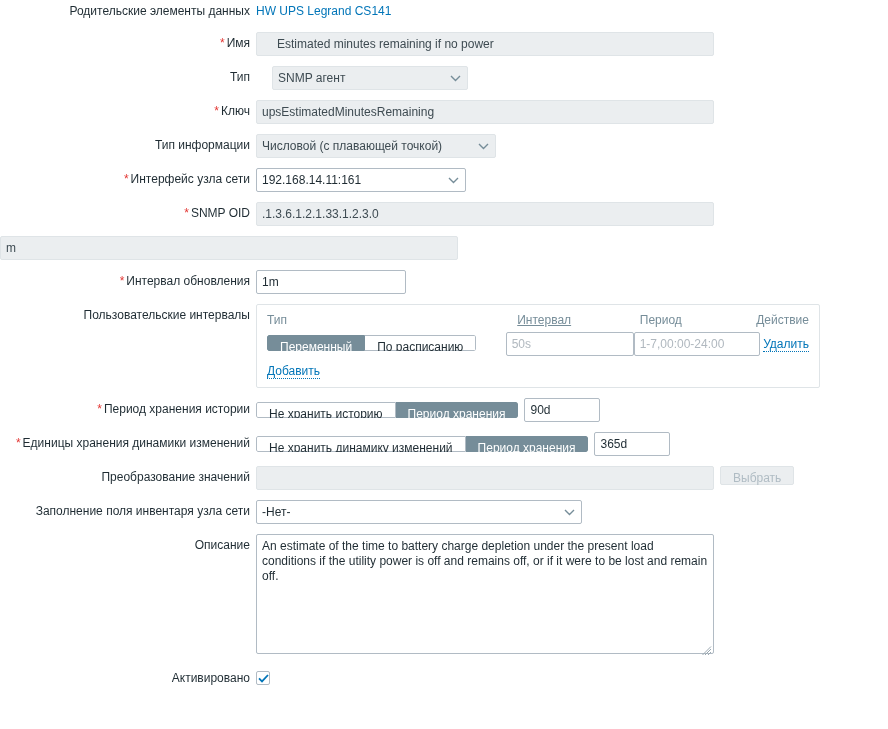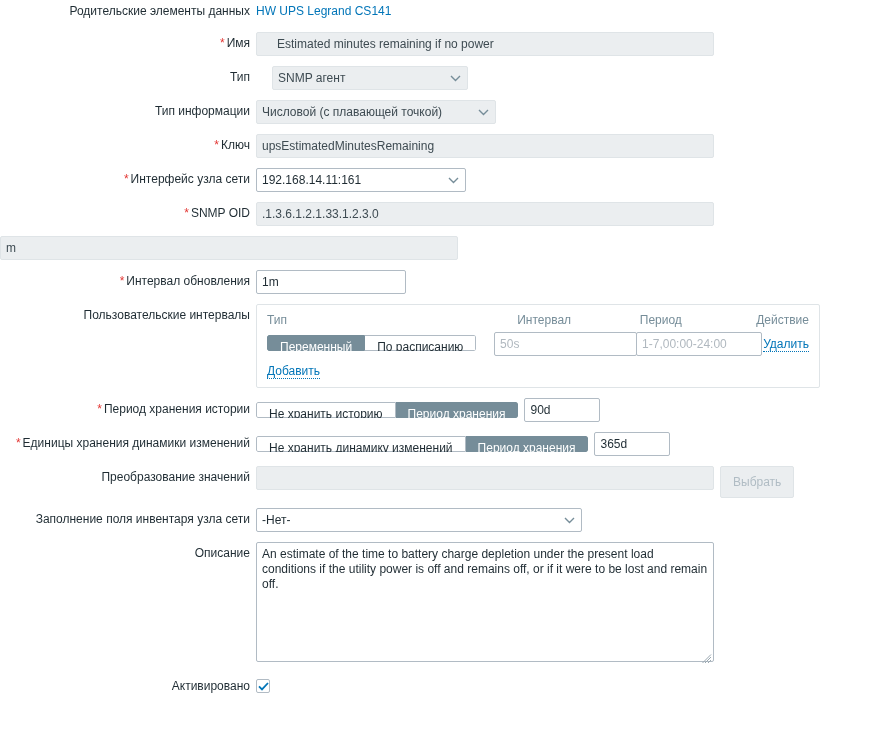--- a/index.html
+++ b/index.html
@@ -127,21 +127,21 @@
     color: #768d99;
     font-size: 12px;
     margin-bottom: 5px;
   }
   .ci-row {
     display: flex;
     align-items: center;
     margin-bottom: 6px;
   }
   .col-type   { width: 290px; }
-  .col-int    { width: 142px; }
+  .col-int    { width: 142px; text-decoration: underline; }
   .col-per    { width: 135px; }
   .col-act    { width: 60px; text-align: right; }
 
   .ci-head .col-act { text-align: left; }
 
   .toggle {
     display: inline-flex;
     border-radius: 2px;
     overflow: hidden;
   }
@@ -162,21 +162,21 @@
   .toggle .tgl:first-child { border-radius: 2px 0 0 2px; }
   .toggle .tgl:last-child  { border-radius: 0 2px 2px 0; }
   .toggle .tgl.on {
     background: #768d99;
     border-color: #768d99;
     color: #ffffff;
   }
 
   .ci-int {
     box-sizing: border-box;
-    width: 143px;
+    width: 128px;
     height: 24px;
   }
   .ci-per {
     box-sizing: border-box;
     width: 126px;
     height: 24px;
   }
 
   .link {
     color: #0275b8;
@@ -191,21 +191,21 @@
 
   
   .mix { display: flex; align-items: center; }
   .mix .inp { margin-left: 6px; }
   .w-hist { width: 76px; }
   .w-trend { width: 76px; }
 
   
   .btn {
     box-sizing: border-box;
-    height: 32px;
+    height: 19px;
     line-height: 22px;
     padding: 0 12px;
     font-size: 12px;
     font-family: inherit;
     border: 1px solid #b1bbc4;
     background: #ffffff;
     color: #0275b8;
     border-radius: 2px;
     cursor: pointer;
   }
@@ -298,40 +298,40 @@
           <svg width="11" height="7" viewBox="0 0 11 7">
               <path d="M1 1 L5.5 5.5 L10 1" fill="none" stroke="#768d99" stroke-width="1.4"></path>
             </svg>
         </span>
       </div>
     </div>
   </div>
 
   <div class="row">
     <div class="label">
+      <span class="req">*</span><span>Ключ</span>
+    </div>
+    <div class="field">
+      <input class="inp disabled w-key" type="text" readonly="" value="upsEstimatedMinutesRemaining" style="">
+    </div>
+  </div>
+
+  <div class="row">
+    <div class="label">
       <span>Тип информации</span>
     </div>
     <div class="field">
       <div class="sel disabled w-vtype">
         <span>Числовой (с плавающей точкой)</span>
         <span class="caret">
           <svg width="11" height="7" viewBox="0 0 11 7">
               <path d="M1 1 L5.5 5.5 L10 1" fill="none" stroke="#768d99" stroke-width="1.4"></path>
             </svg>
         </span>
       </div>
-    </div>
-  </div>
-
-  <div class="row">
-    <div class="label">
-      <span class="req">*</span><span>Ключ</span>
-    </div>
-    <div class="field">
-      <input class="inp disabled w-key" type="text" readonly="" value="upsEstimatedMinutesRemaining" style="">
     </div>
   </div>
 
   <div class="row">
     <div class="label">
       <span class="req">*</span><span>Интерфейс узла сети</span>
     </div>
     <div class="field">
       <div class="sel w-iface">
         <span>192.168.14.11:161</span>

